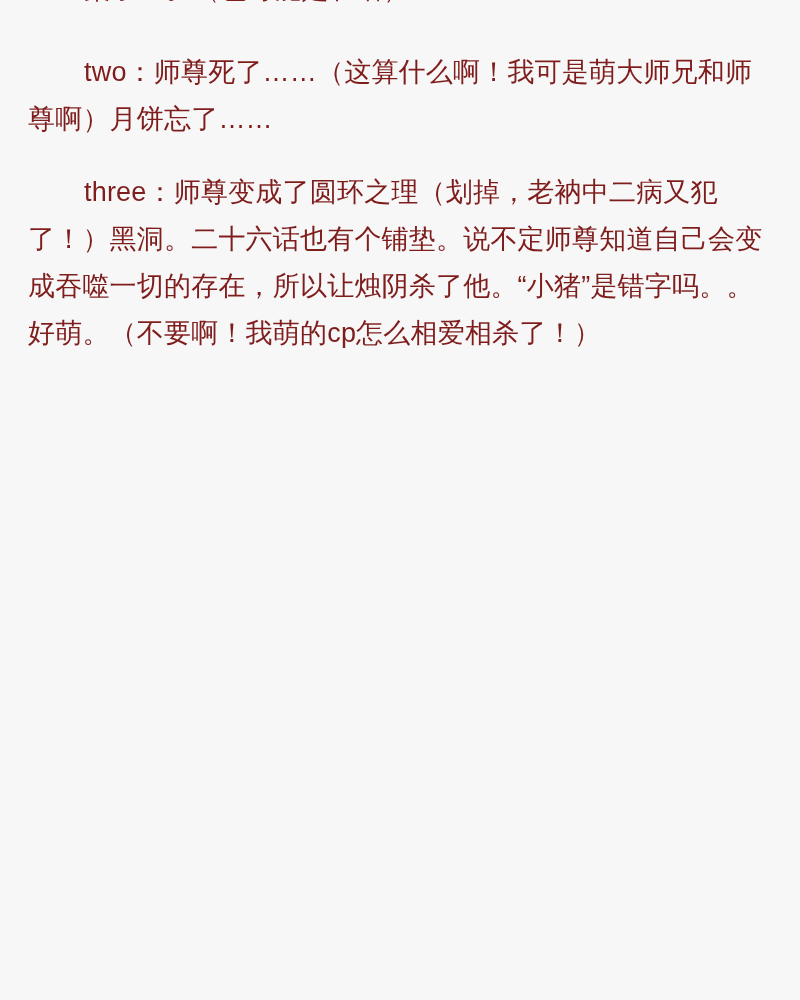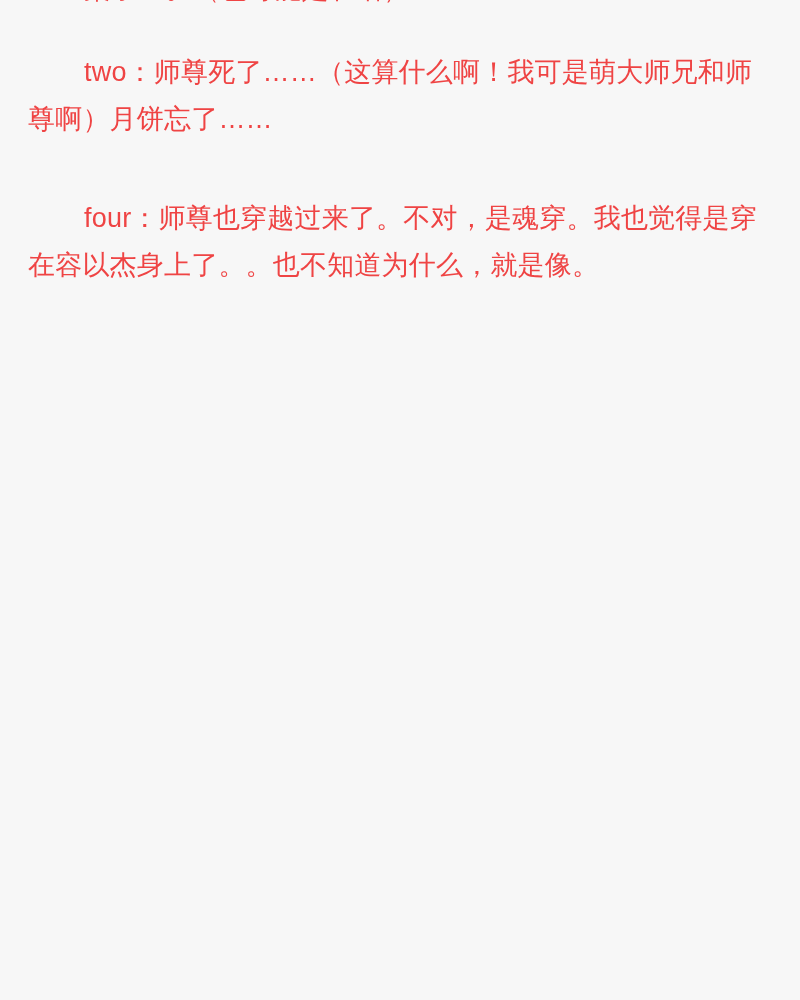--- a/index.html
+++ b/index.html
@@ -21,21 +21,21 @@
     padding: 0 28px;
     background: #f7f7f7;
     position: relative;
   }
   .para {
     font-size: 27px;
     line-height: 47px;
     letter-spacing: 0.2px;
     text-indent: 56px;
     margin: 0;
-    color: #ef4444;
+    color: #7f1d1d;
     word-break: break-all;
   }
   .para.clipped-top {
     margin-top: -34px;
   }
   .gap-sm { height: 26px; }
   .gap-md { height: 36px; }
   .gap-lg { height: 130px; }
 </style>
 </head>
@@ -44,21 +44,21 @@
 <div class="page">
 
   <p class="para clipped-top">架了血。（也可能是和谐）</p>
 
   <div class="gap-md"></div>
 
   <p class="para">two：师尊死了……（这算什么啊！我可是萌大师兄和师尊啊）月饼忘了……</p>
 
   <div class="gap-sm"></div>
 
+  <p class="para">three：师尊变成了圆环之理（划掉，老衲中二病又犯了！）黑洞。二十六话也有个铺垫。说不定师尊知道自己会变成吞噬一切的存在，所以让烛阴杀了他。“小猪”是错字吗。。好萌。（不要啊！我萌的cp怎么相爱相杀了！）</p>
 
   <div class="gap-sm"></div>
 
-  <p class="para">four：师尊也穿越过来了。不对，是魂穿。我也觉得是穿在容以杰身上了。。也不知道为什么，就是像。</p>
 
   <div class="gap-lg"></div>
 
 
 </div>
 
 </body></html>

